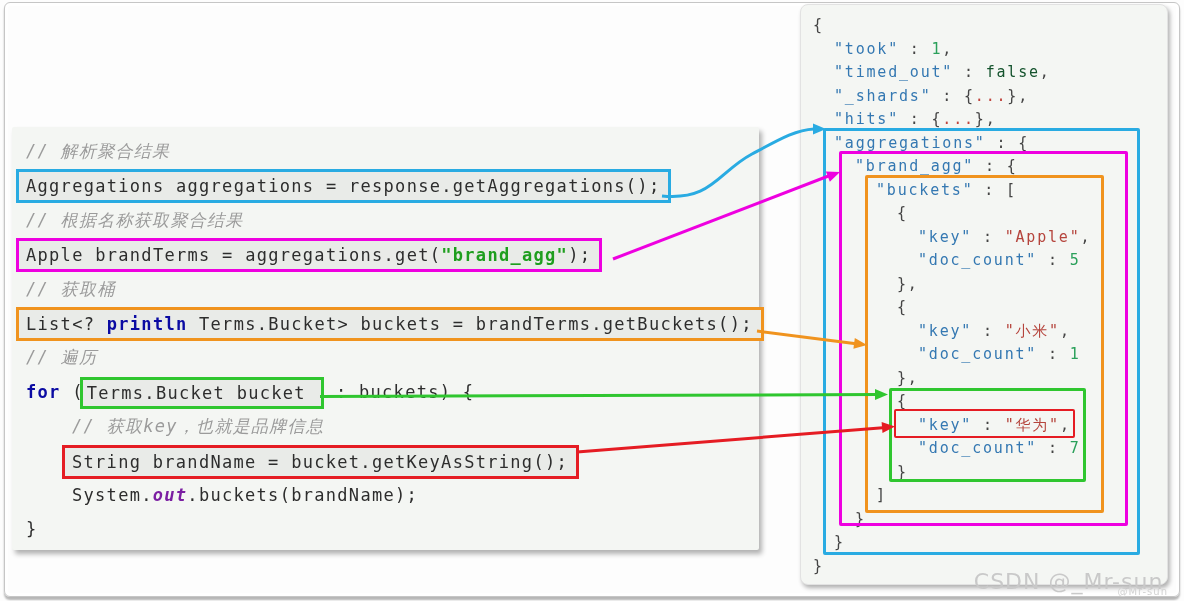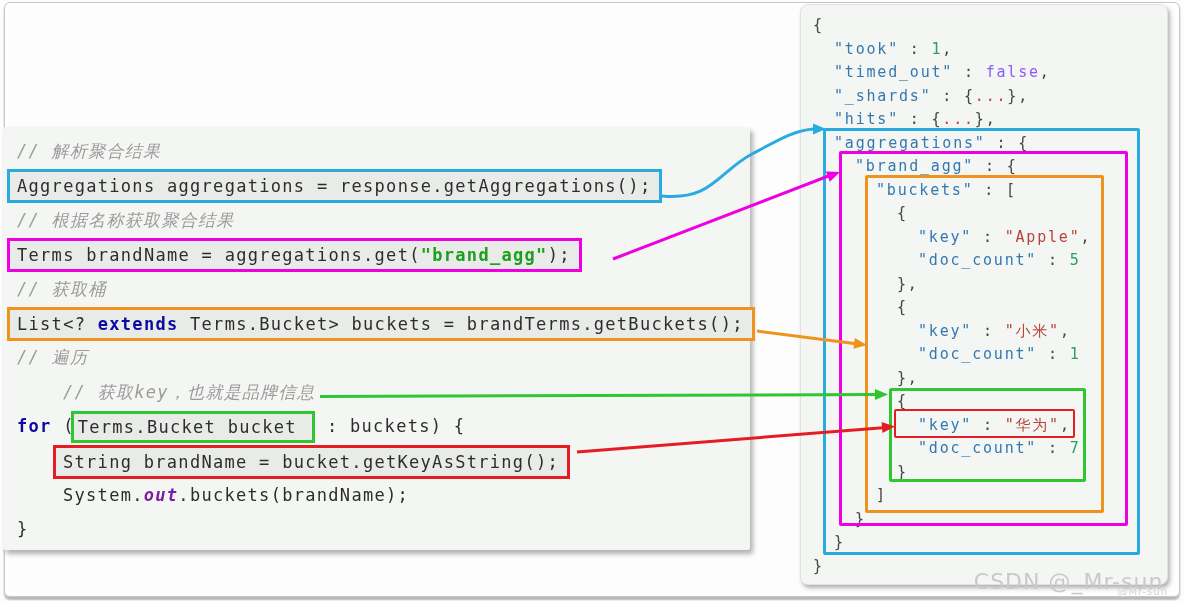--- a/index.html
+++ b/index.html
@@ -2,21 +2,21 @@
 <html><head>
 <meta charset="utf-8">
 <style>
   html,body{margin:0;padding:0;background:#fff;}
   .page{position:relative;width:1184px;height:601px;background:#fdfdfd;overflow:hidden;
         font-family:"DejaVu Sans Mono","Liberation Mono",monospace;}
   .frame{position:absolute;left:4px;top:2px;right:4px;bottom:4px;border:1px solid #c6c6c6;
          border-radius:6px;box-shadow:0 3px 2px rgba(0,0,0,.28), inset 0 0 0 3px #fff;pointer-events:none;}
 
   
-  .code-panel{position:absolute;left:3px;top:127px;width:747px;height:423px;
+  .code-panel{position:absolute;left:12px;top:127px;width:747px;height:423px;
               background:#f4f6f3;box-shadow:3px 4px 5px rgba(0,0,0,.30);border-radius:2px;
               padding-top:7px;box-sizing:border-box;}
   .cl{height:34.4px;line-height:34.4px;padding-left:14px;font-size:17px;letter-spacing:1.3px;
       color:#2d2d2d;white-space:pre;}
   .c-comment{color:#9b9b9b;font-style:italic;}
   .c-kw{color:#0b0ba3;font-weight:bold;}
   .c-str{color:#1e9e1e;font-weight:bold;}
   .c-field{color:#7b1fa2;font-weight:bold;font-style:italic;}
   .codebox{display:inline-block;border:3px solid;background:#e9ebe8;padding:0 8px 0 7px;
            margin-left:-10px;line-height:28px;height:28px;vertical-align:middle;}
@@ -29,21 +29,21 @@
   .bx-red{border-color:#e51c23;}
 
   
   .json-panel{position:absolute;left:800px;top:4px;width:368px;height:581px;
               background:#f4f6f3;border:1px solid #e2e2e2;border-radius:8px;
               box-shadow:2px 3px 4px rgba(0,0,0,.30);padding-top:9px;box-sizing:border-box;}
   .jl{height:23.5px;line-height:23.5px;padding-left:12px;font-size:15px;letter-spacing:1.8px;
       color:#444;white-space:pre;}
   .j-key{color:#3478b2;}
   .j-num{color:#2aa05a;}
-  .j-bool{color:#8b5cf6;}
+  .j-bool{color:#14532d;}
   .j-ell{color:#c0443c;}
   .j-str{color:#b5443c;}
 
   
   .obox{position:absolute;border:3px solid;box-sizing:border-box;border-radius:2px;pointer-events:none;}
   .ob-blue{left:823px;top:128px;width:317px;height:427px;border-color:#29abe2;}
   .ob-magenta{left:839px;top:151px;width:289px;height:375px;border-color:#ee00e0;}
   .ob-orange{left:865px;top:175px;width:239px;height:338px;border-color:#f0931e;}
   .ob-green{left:889px;top:388px;width:197px;height:94px;border-color:#2fc62f;}
   .ob-red{left:894px;top:409px;width:181px;height:29px;border:2.5px solid #e51c23;}
@@ -58,26 +58,26 @@
 <body>
 
 <div class="page">
 
   <div class="frame"></div>
 
   <div class="code-panel" id="code-panel">
       <div class="cl" style="padding-left: 14px;"><span class="c-comment">// 解析聚合结果</span></div>
       <div class="cl" style="padding-left: 14px;"><span class="codebox bx-blue"><span>Aggregations aggregations = response.getAggregations();</span></span></div>
       <div class="cl" style="padding-left: 14px;"><span class="c-comment">// 根据名称获取聚合结果</span></div>
-      <div class="cl" style="padding-left: 14px;"><span class="codebox bx-magenta"><span>Terms brandName = aggregations.get(</span><span class="c-str">"brand_agg"</span><span>);</span></span></div>
+      <div class="cl" style="padding-left: 14px;"><span class="codebox bx-magenta"><span>Apple brandTerms = aggregations.get(</span><span class="c-str">"brand_agg"</span><span>);</span></span></div>
       <div class="cl" style="padding-left: 14px;"><span class="c-comment">// 获取桶</span></div>
-      <div class="cl" style="padding-left: 14px;"><span class="codebox bx-orange"><span>List&lt;? </span><span class="c-kw">extends</span><span> Terms.Bucket&gt; buckets = brandTerms.getBuckets();</span></span></div>
+      <div class="cl" style="padding-left: 14px;"><span class="codebox bx-orange"><span>List&lt;? </span><span class="c-kw">println</span><span> Terms.Bucket&gt; buckets = brandTerms.getBuckets();</span></span></div>
       <div class="cl" style="padding-left: 14px;"><span class="c-comment">// 遍历</span></div>
+      <div class="cl" style="padding-left: 14px;"><span class="c-kw">for</span><span> (</span><span class="inlinebox bx-green">Terms.Bucket bucket </span><span> : buckets) {</span></div>
       <div class="cl" style="padding-left: 60px;"><span class="c-comment">// 获取key，也就是品牌信息</span></div>
-      <div class="cl" style="padding-left: 14px;"><span class="c-kw">for</span><span> (</span><span class="inlinebox bx-green">Terms.Bucket bucket </span><span> : buckets) {</span></div>
       <div class="cl" style="padding-left: 60px;"><span class="codebox bx-red"><span>String brandName = bucket.getKeyAsString();</span></span></div>
       <div class="cl" style="padding-left: 60px;"><span>System.</span><span class="c-field">out</span><span>.buckets(brandName);</span></div>
       <div class="cl" style="padding-left: 14px;"><span>}</span></div>
     </div>
 
   <div class="json-panel" id="json-panel">
       <div class="jl" style="padding-left: 12px;"><span>{</span></div>
       <div class="jl" style="padding-left: 33px;"><span class="j-key">"took"</span><span> : </span><span class="j-num">1</span><span>,</span></div>
       <div class="jl" style="padding-left: 33px;"><span class="j-key">"timed_out"</span><span> : </span><span class="j-bool">false</span><span>,</span></div>
       <div class="jl" style="padding-left: 33px;"><span class="j-key">"_shards"</span><span> : {</span><span class="j-ell">...</span><span>},</span></div>

